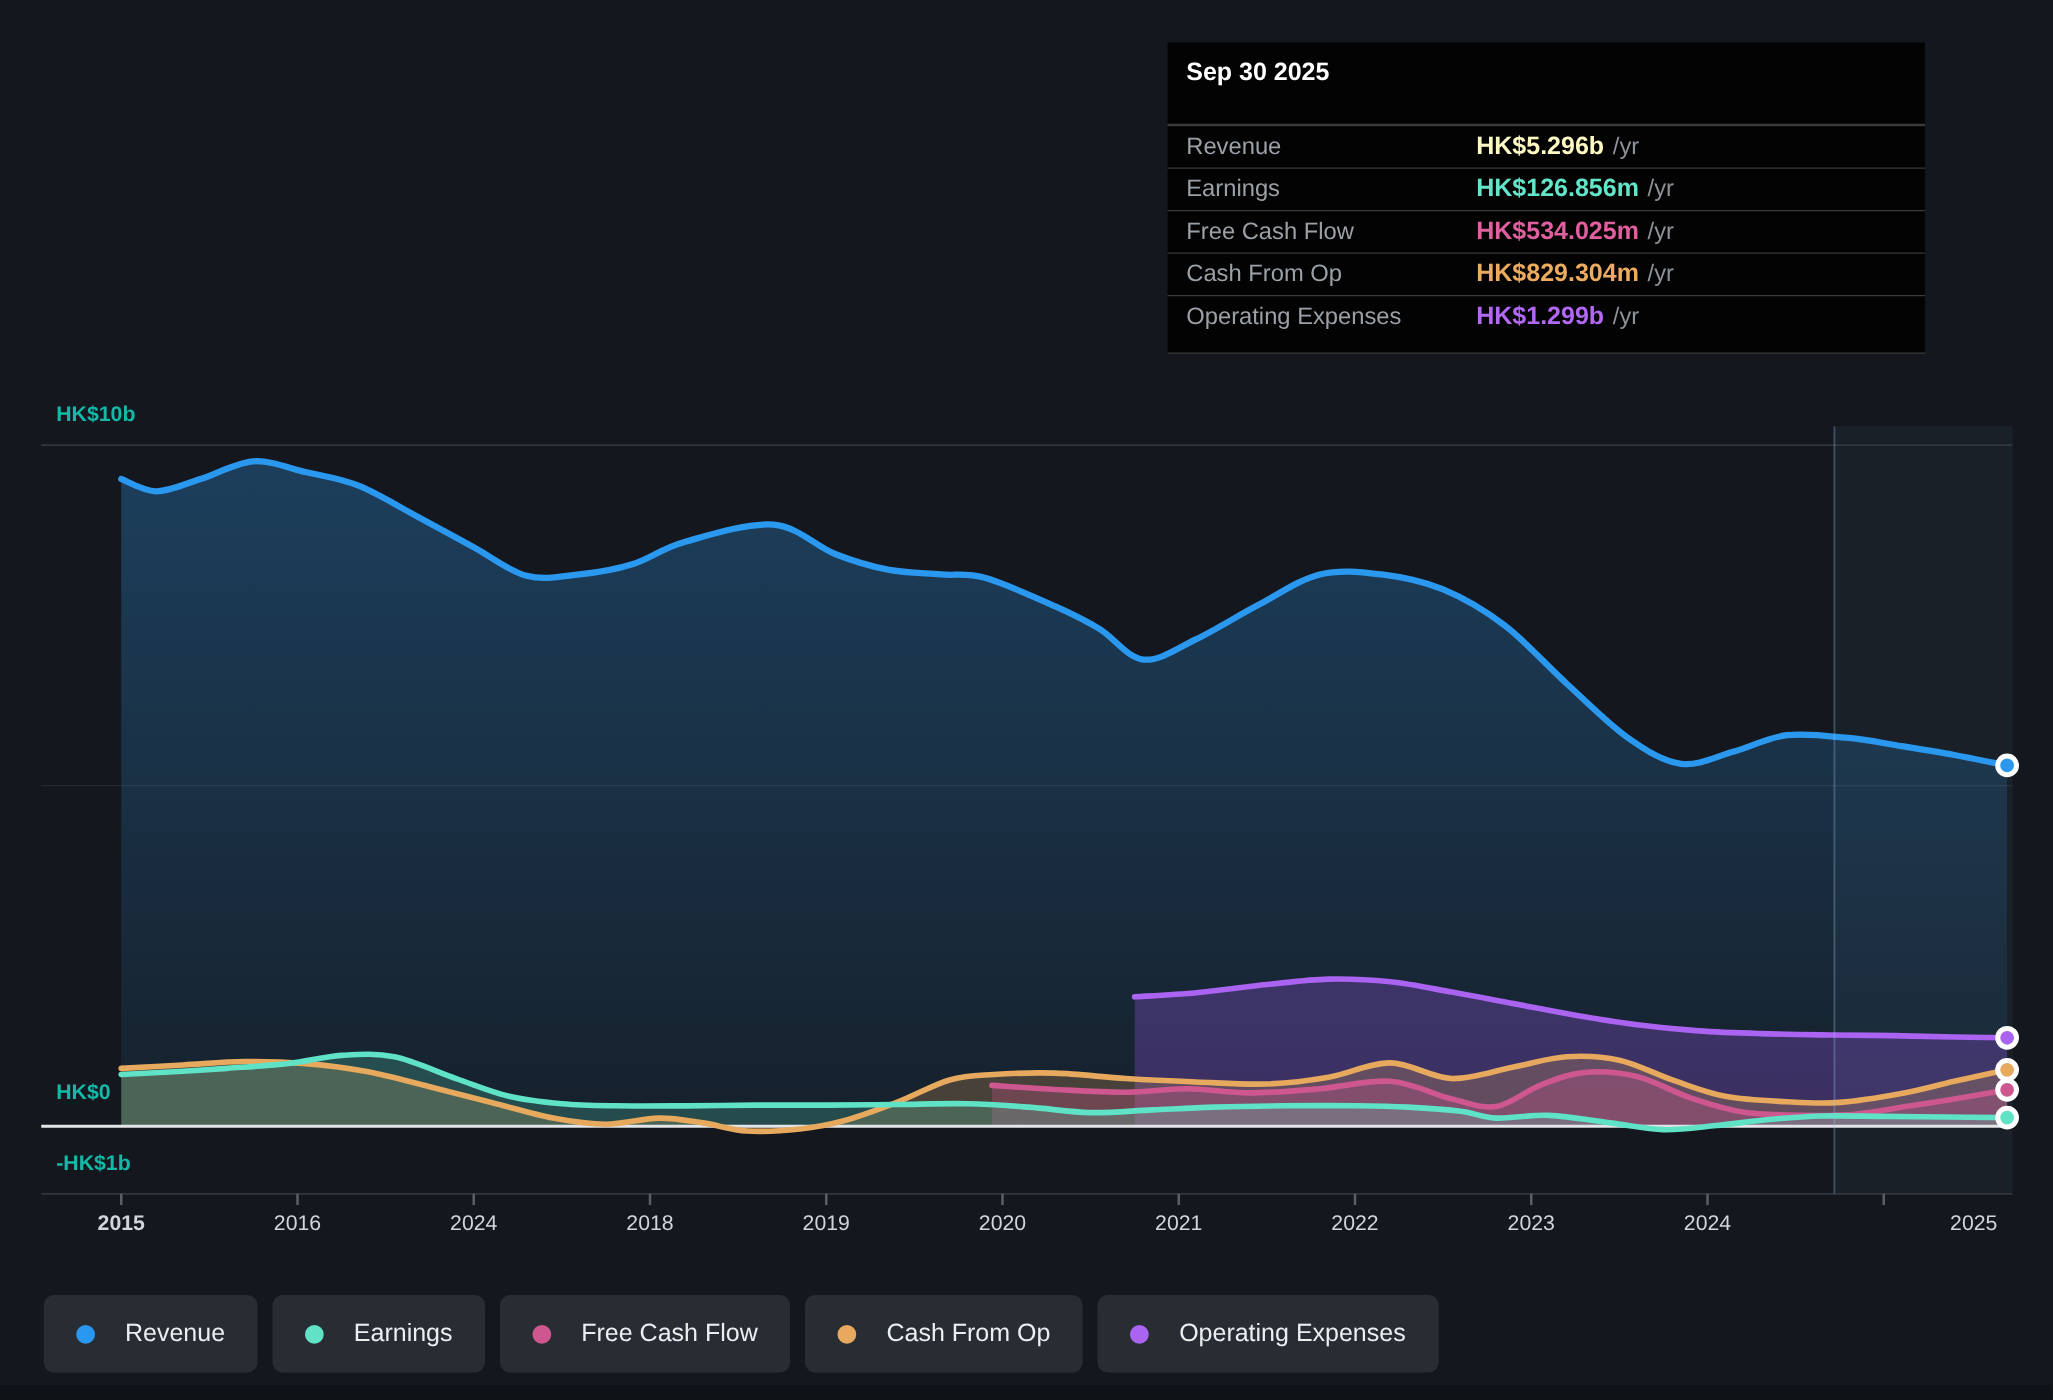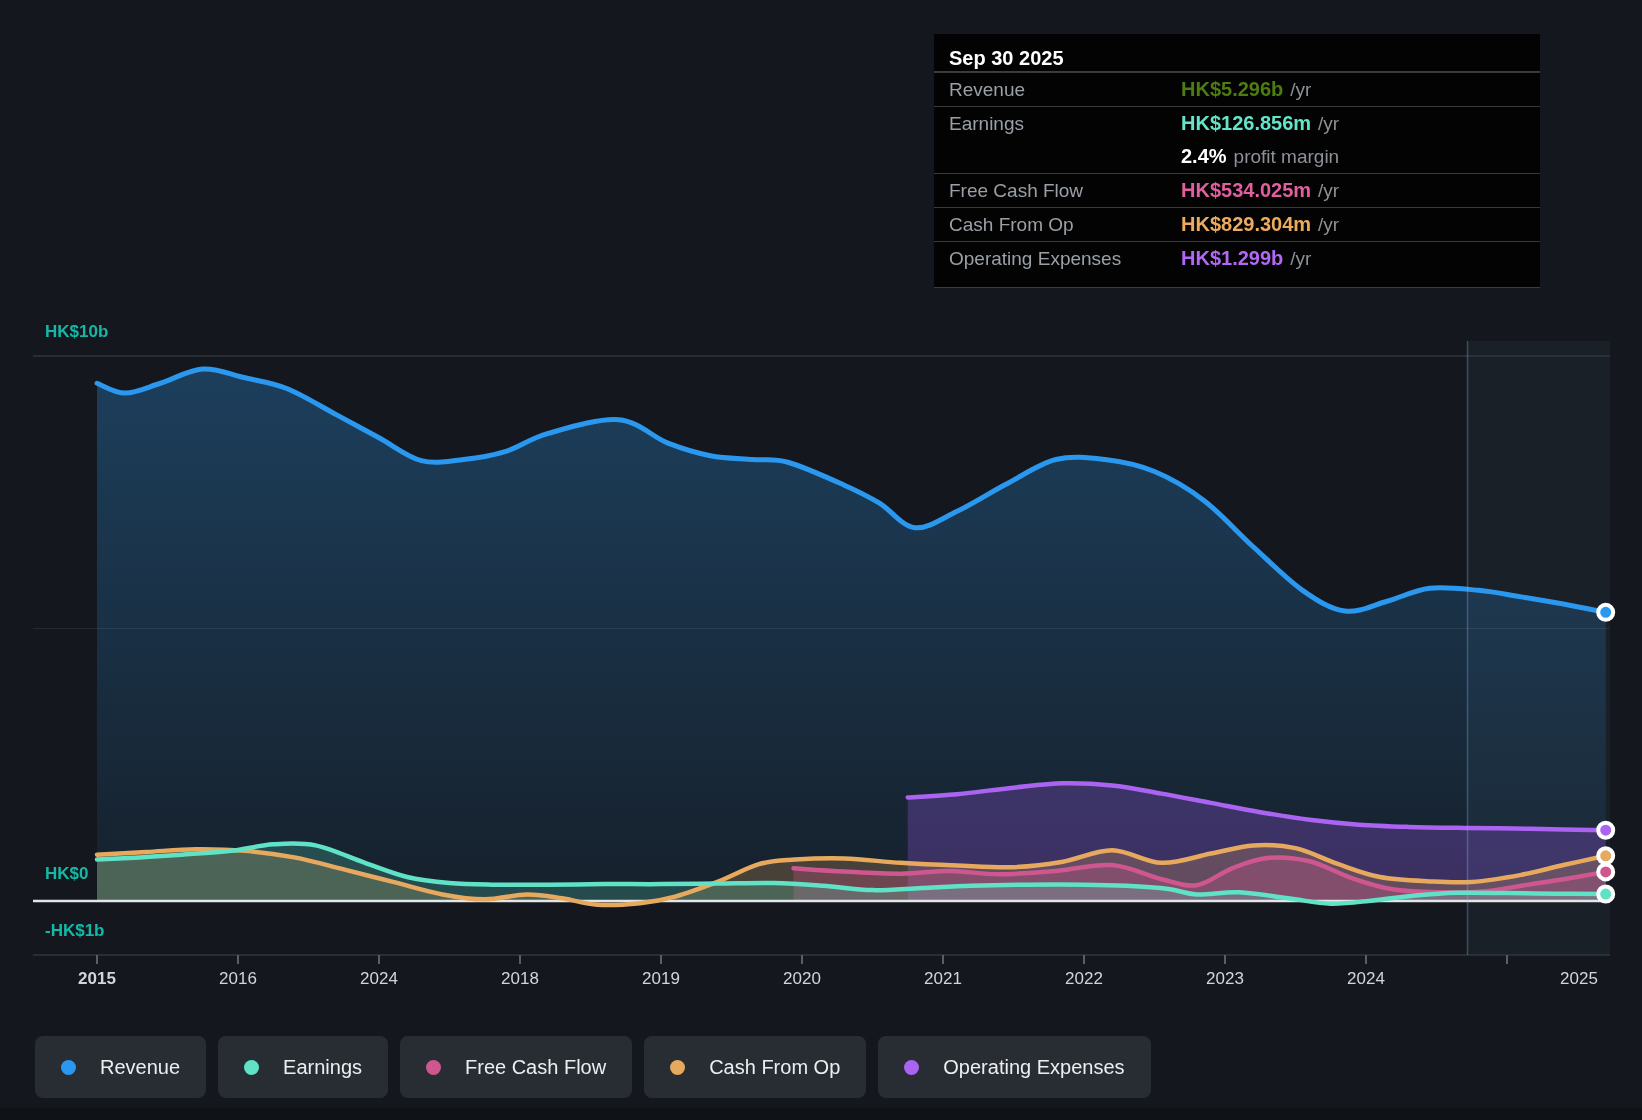--- a/index.html
+++ b/index.html
@@ -5,21 +5,21 @@
   html,body{margin:0;padding:0;background:#14181e;}
   .stage{position:relative;width:1642px;height:1120px;overflow:hidden;
          font-family:"Liberation Sans",sans-serif;background:#14181e;}
   #chart-svg{position:absolute;left:0;top:0;}
   .axis-label{position:absolute;left:45px;color:#14b8a6;font-size:17px;font-weight:bold;}
   .year-label{position:absolute;width:90px;text-align:center;color:#d2d5d9;font-size:17px;}
   .bottom-strip{position:absolute;left:0;top:1108px;width:1642px;height:12px;background:#0f1317;}
   
   .tooltip{position:absolute;left:934px;top:34px;width:606px;background:#030303;
            box-sizing:border-box;padding:0 0 12px 0;border-bottom:1px solid #3d3d3d;}
-  .t-title{padding:13px 0 1px 15px;font-size:20px;font-weight:bold;color:#ffffff;}
+  .t-title{padding:13px 0 29px 15px;font-size:20px;font-weight:bold;color:#ffffff;}
   .t-row{display:flex;align-items:center;height:33px;padding-left:15px;}
   .t-row.divided{border-top:1px solid #3a3a3a;}
   .t-title{border-bottom:1px solid #3d3d3d;}
   .t-row .t-label{width:232px;flex:0 0 232px;color:#9aa0a6;font-size:19px;}
   .t-row .t-value{font-size:20px;font-weight:bold;}
   .t-row .t-suffix{color:#8d9298;font-size:19px;margin-left:7px;}
   
   .legend{position:absolute;left:35px;top:1036px;display:flex;gap:12px;}
   .legend-pill{display:flex;align-items:center;height:62px;padding:0 26px;
                background:#282d34;border-radius:8px;cursor:pointer;}
@@ -88,32 +88,27 @@
       <div class="year-label" style="left: 1180px; top: 969px;">2023</div>
       <div class="year-label" style="left: 1321px; top: 969px;">2024</div>
       <div class="year-label" style="left: 1534px; top: 969px;">2025</div>
     </div>
 
   <div class="tooltip">
     <div class="t-title">Sep 30 2025</div>
     <div id="tooltip-rows">
         <div class="t-row divided">
           <span class="t-label">Revenue</span>
-          <span class="t-value" style="color: #4d7c0f;">HK$5.296b</span>
+          <span class="t-value" style="color: #fef9c3;">HK$5.296b</span>
           <span class="t-suffix">/yr</span>
         </div>
         <div class="t-row divided">
           <span class="t-label">Earnings</span>
           <span class="t-value" style="color: rgb(99, 229, 201);">HK$126.856m</span>
           <span class="t-suffix">/yr</span>
-        </div>
-        <div class="t-row">
-          <span class="t-label"></span>
-          <span class="t-value" style="color: rgb(255, 255, 255);">2.4%</span>
-          <span class="t-suffix">profit margin</span>
         </div>
         <div class="t-row divided">
           <span class="t-label">Free Cash Flow</span>
           <span class="t-value" style="color: rgb(224, 96, 159);">HK$534.025m</span>
           <span class="t-suffix">/yr</span>
         </div>
         <div class="t-row divided">
           <span class="t-label">Cash From Op</span>
           <span class="t-value" style="color: rgb(236, 171, 94);">HK$829.304m</span>
           <span class="t-suffix">/yr</span>

